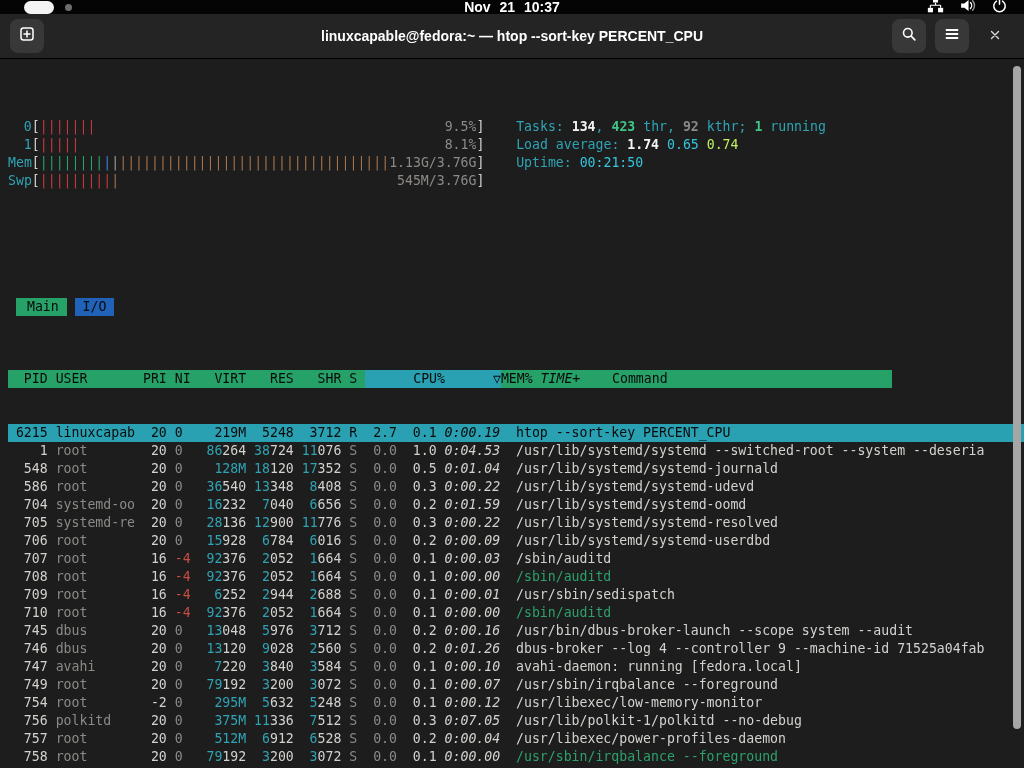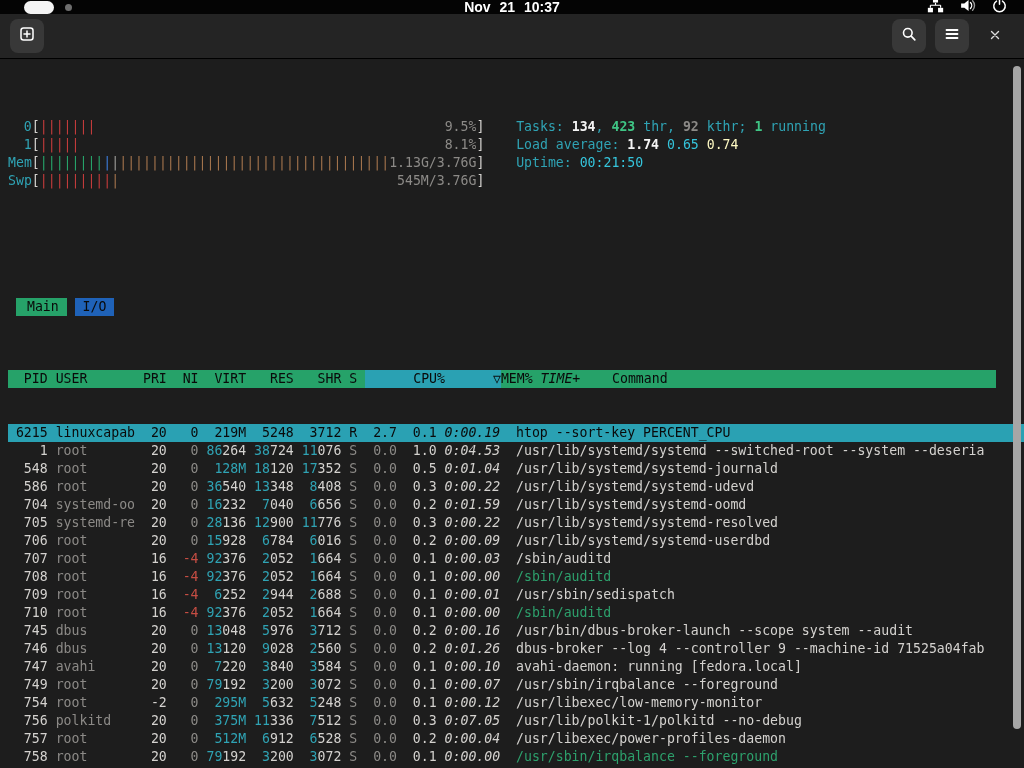--- a/index.html
+++ b/index.html
@@ -40,38 +40,38 @@
   .sumgap{width:4ch;}
   .seg-red{color:#c23b3b;}.seg-green{color:#26a269;}.seg-tan{color:#a2734c;}
   .seg-blue{color:#3b7bd8;}.seg-gray{color:#9a9996;}
 
   
   .cyan{color:#2fa3b4;}
   .boldwhite{color:#f4f4f4;font-weight:bold;}
   .boldgreen{color:#3fc585;font-weight:bold;}
   .boldgray{color:#8c8a87;font-weight:bold;}
   .boldbrightcyan{color:#35c5dc;font-weight:normal;}
-  .dimcyan{color:#fef9c3;}
+  .dimcyan{color:#bef264;}
 
   
   .tab{padding:0 1ch;color:#0a0a0a;}
   .tab.main{background:#26a269;padding-left:11px;}
   .tab.io{background:#1f62b8;}
 
   
-  .thead{background:#26a269;color:#0a0a0a;width:988px;}
+  .thead{background:#26a269;color:#0a0a0a;width:884px;}
   .sortcol{background:#2aa1b3;padding-left:48px;}
   .row{width:1016px;}
   .row.sel{background:#2aa1b3;}
   .row.sel span{color:#0a0a0a !important;}
 
   .c1{width:5ch;text-align:right;margin-right:1ch;}
   .c2{width:10ch;margin-right:1ch;overflow:hidden;}
   .c3{width:3ch;text-align:right;margin-right:1ch;}
-  .c4{width:3ch;text-align:right;margin-right:1ch;}
+  .c4{width:3ch;text-align:left;margin-right:1ch;}
   .c5,.c6,.c7{width:5ch;text-align:right;margin-right:1ch;}
   .c8{width:1ch;margin-right:1ch;}
   .c9{width:4ch;text-align:right;}
   .c10{width:1ch;overflow:hidden;}
   .c11{width:4ch;text-align:right;margin-right:1ch;}
   .c12{width:8ch;text-align:left;margin-right:1ch;font-style:italic;}
   .c13{flex:1 1 auto !important;overflow:hidden;}
 
   .tdim{color:#8c8a87;}
   .tcyan{color:#2fa3b4;text-align:center;}
@@ -118,20 +118,21 @@
 
 <div class="headerbar">
   <div class="hbtn newtab">
     <span>
       <svg width="16" height="16" viewBox="0 0 16 16">
         <rect x="2" y="2" width="12" height="12" rx="2.5" fill="none" stroke="#fff" stroke-width="1.5"></rect>
         <path d="M8 5v6M5 8h6" stroke="#fff" stroke-width="1.5" stroke-linecap="round"></path>
       </svg>
     </span>
   </div>
+  <div class="wtitle">linuxcapable@fedora:~ — htop --sort-key PERCENT_CPU</div>
   <div class="rightbtns">
     <div class="hbtn">
       <span>
         <svg width="16" height="16" viewBox="0 0 16 16">
           <circle cx="6.8" cy="6.8" r="4.3" fill="none" stroke="#fff" stroke-width="1.6"></circle>
           <path d="M10.2 10.2 L13.8 13.8" stroke="#fff" stroke-width="1.7" stroke-linecap="round"></path>
         </svg>
       </span>
     </div>
     <div class="hbtn">

